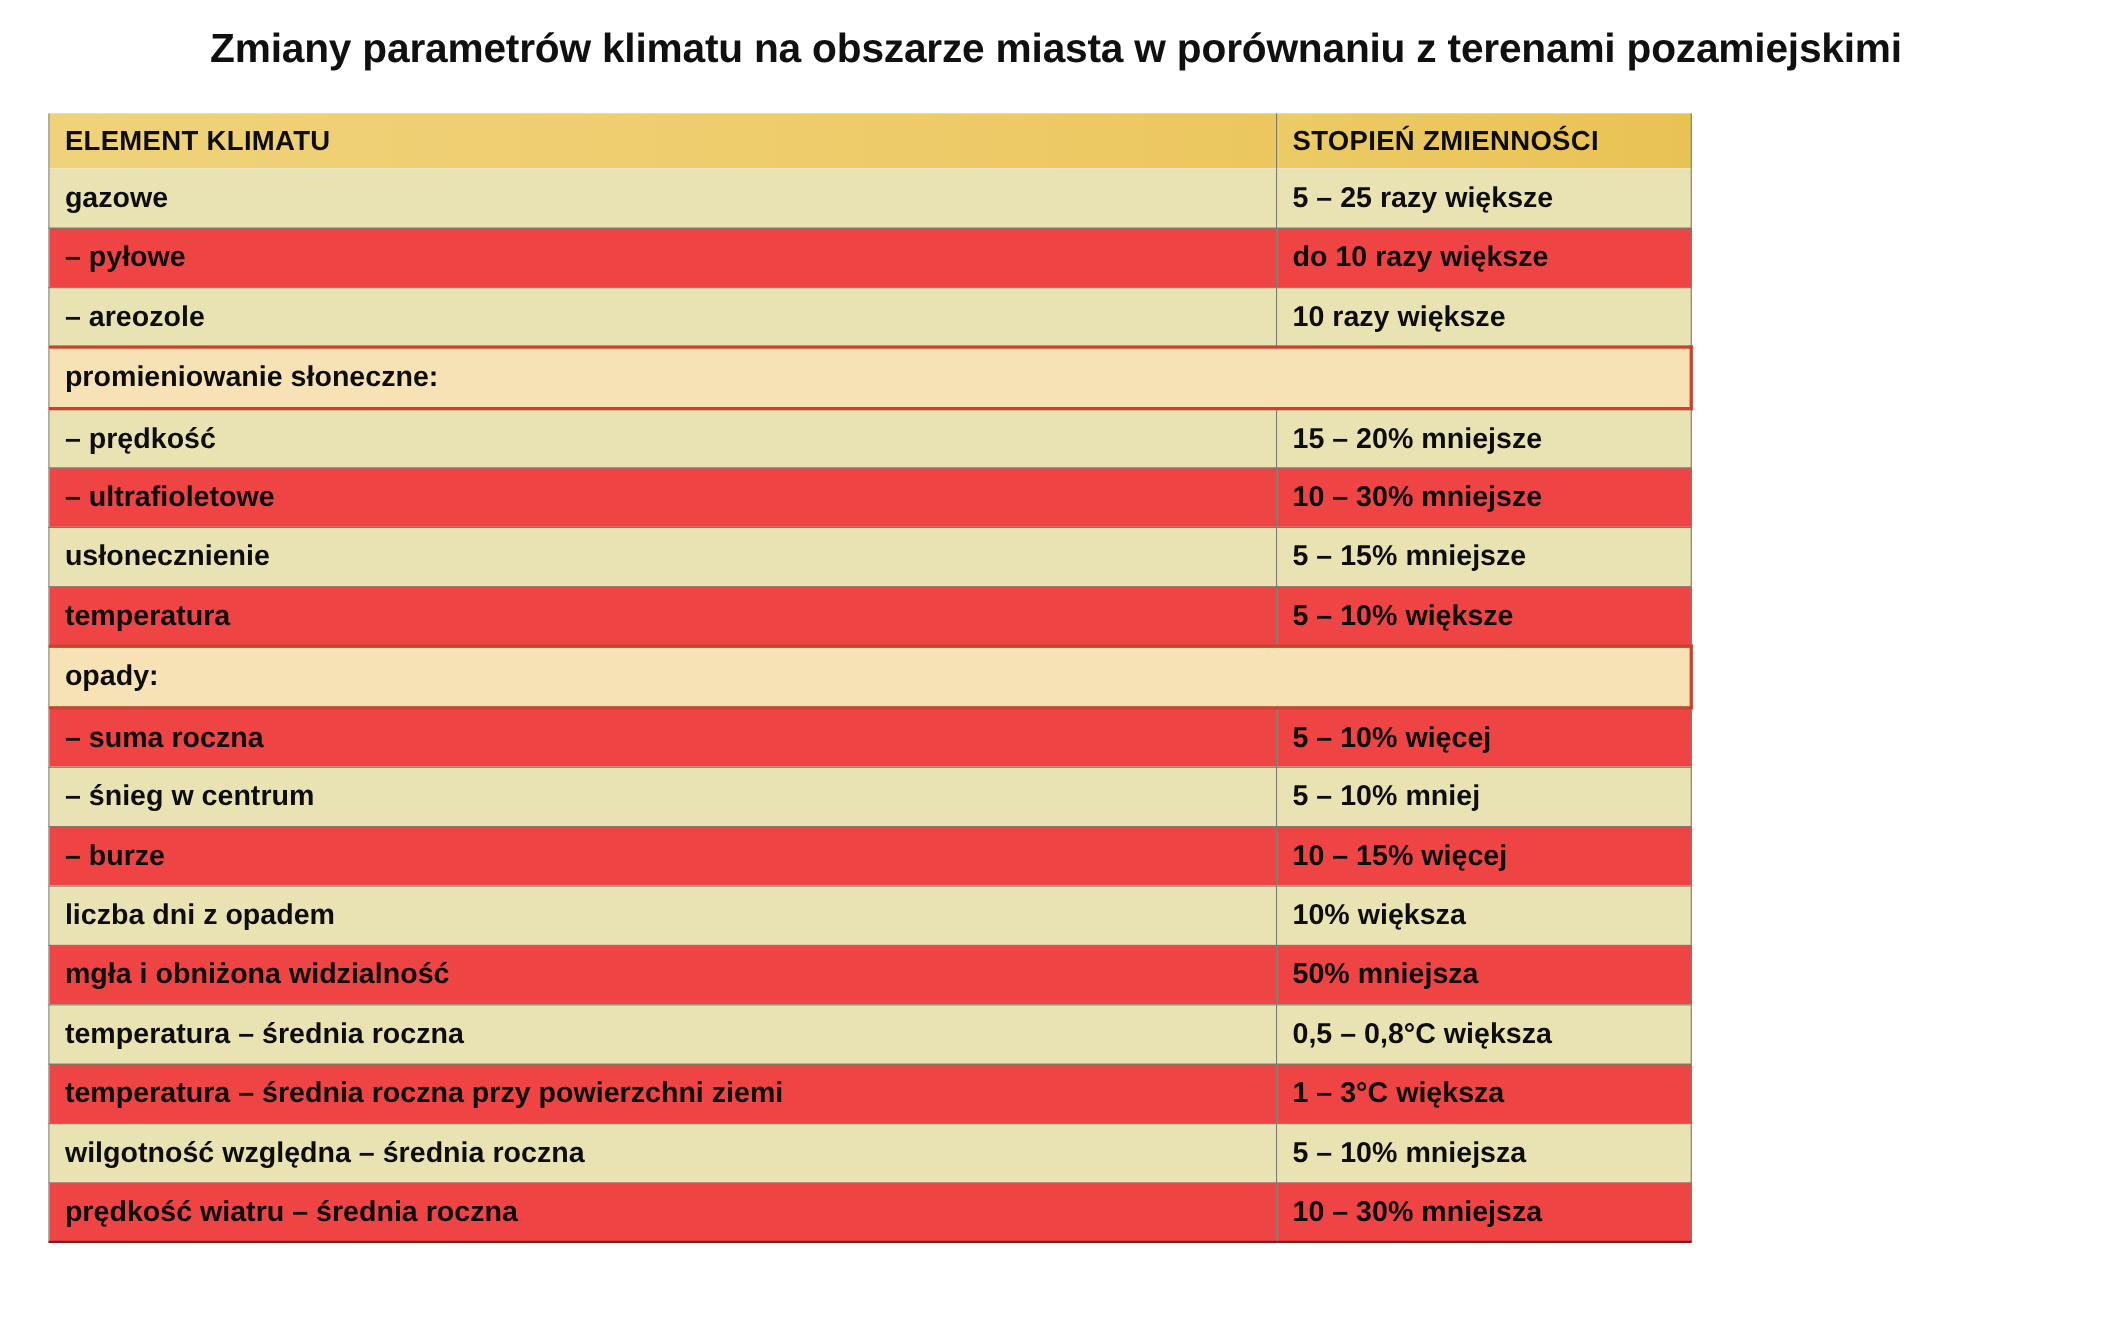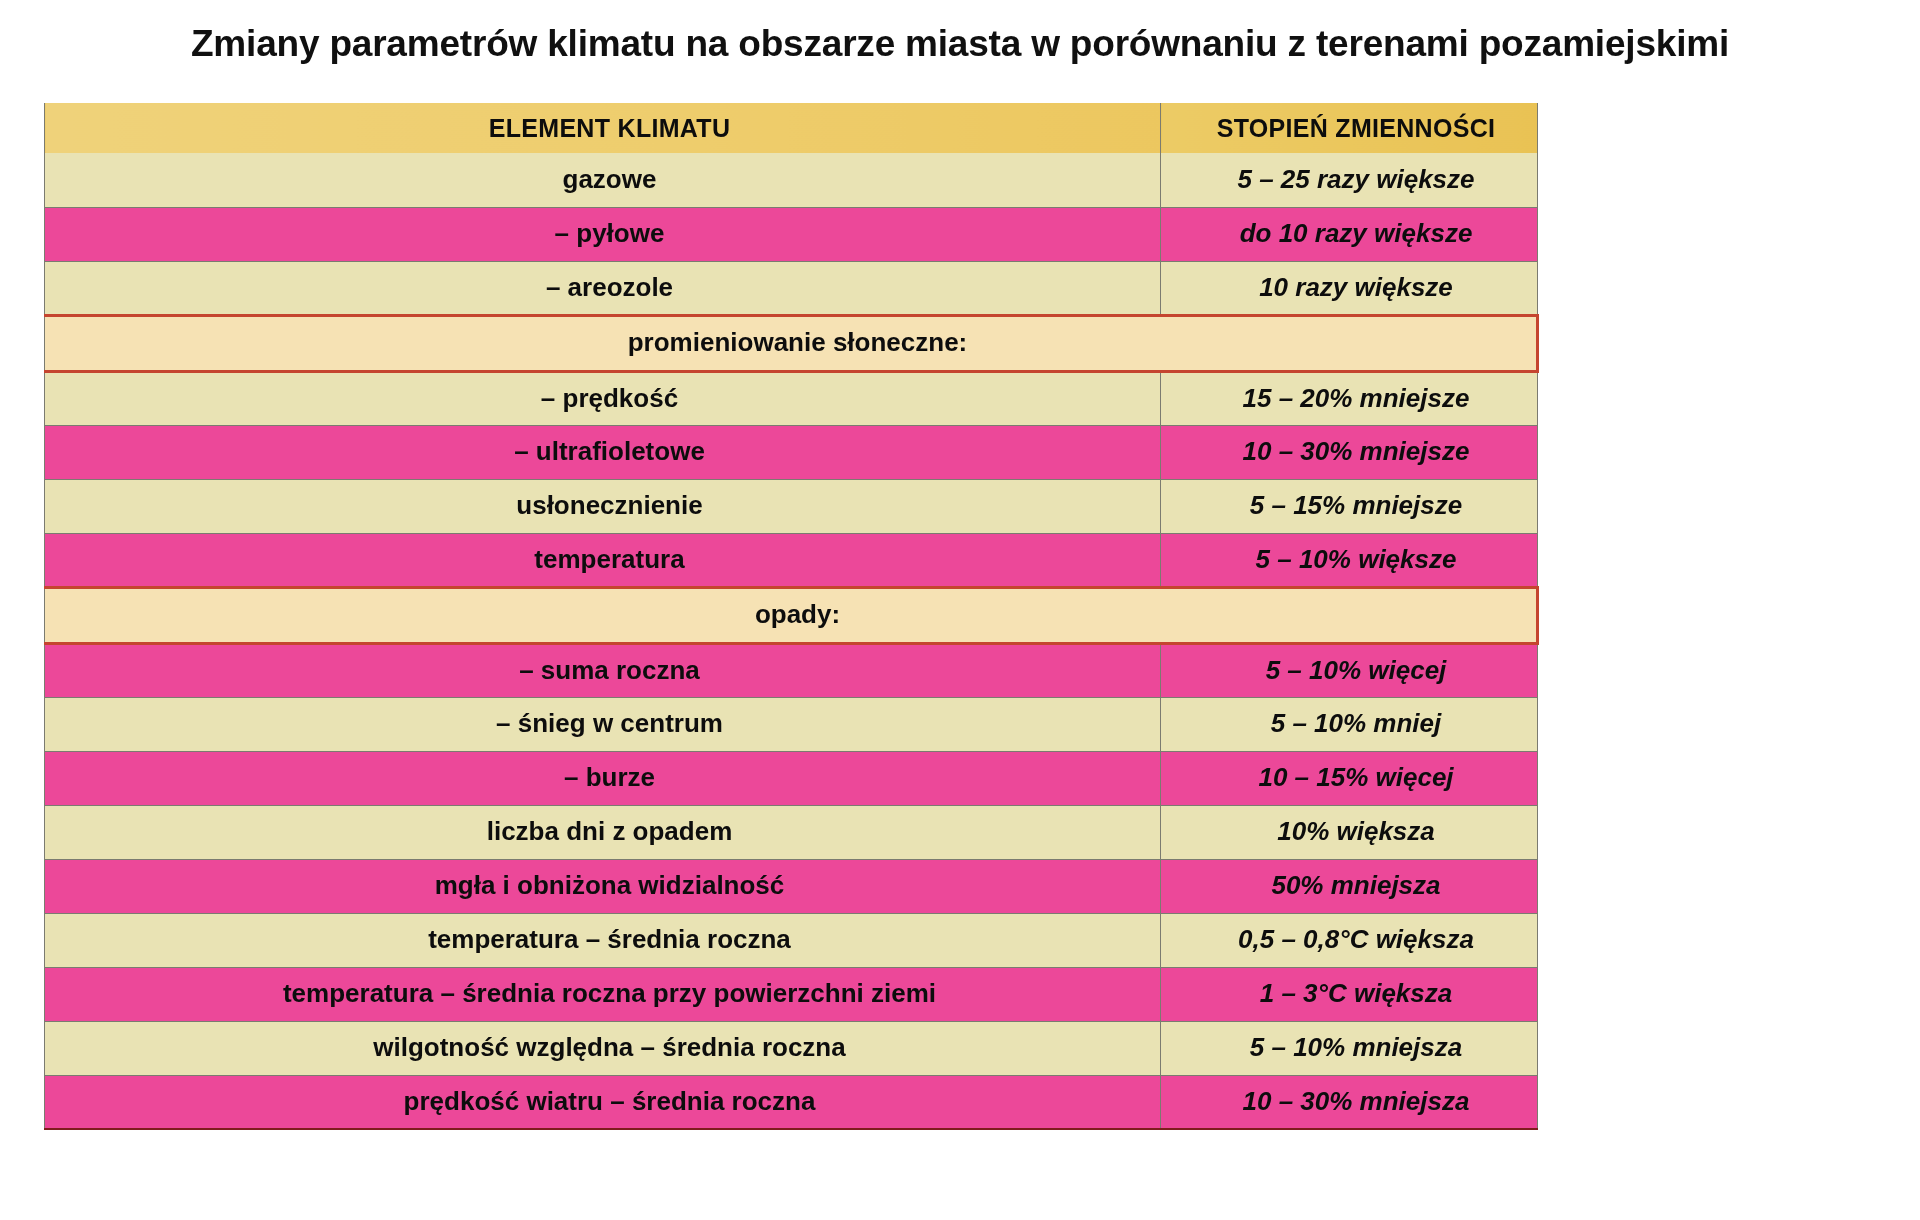--- a/index.html
+++ b/index.html
@@ -52,21 +52,21 @@
     table-layout: fixed;
     width: 1493px;
   }
 
   table.climate col.c-element { width: 1116px; }
   table.climate col.c-value   { width: 377px;  }
 
   table.climate td, table.climate th {
     padding: 0 0 0 14px;
     margin: 0;
-    text-align: center;
+    text-align: left;
     vertical-align: middle;
     font-size: 26px;
     font-weight: bold;
     color: #0d0d0d;
     line-height: 1.15;
     height: 54px;
     box-sizing: border-box;
     white-space: nowrap;
     border-right: 1px solid #7b7b70;
     border-bottom: 1px solid #7b7b70;
@@ -101,27 +101,26 @@
     border-right: 3px solid #c5452f;
     font-size: 26px;
   }
 
   
   tr.tint td {
     background: #e9e3b4;
   }
   
   tr.plain td {
-    background: #ec4899;
+    background: #ef4444;
   }
 
   
   td.value-cell {
     padding-left: 14px;
-    font-style: italic;
   }
 
   
   table.climate tr:last-child td {
     border-bottom: 2px solid #7f1d1d;
   }
 </style>
 </head>
 <body>
 

